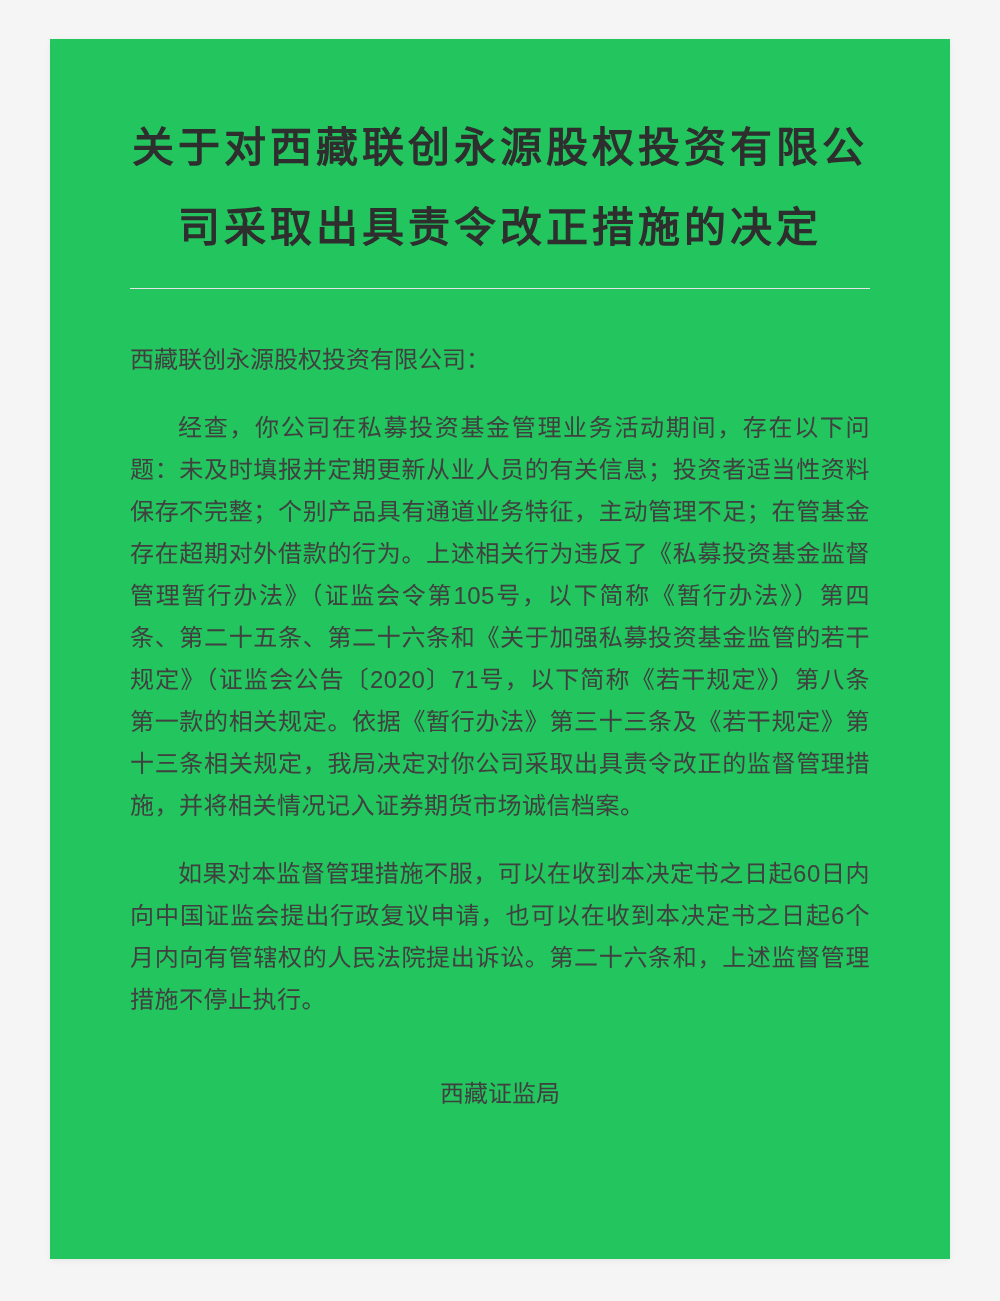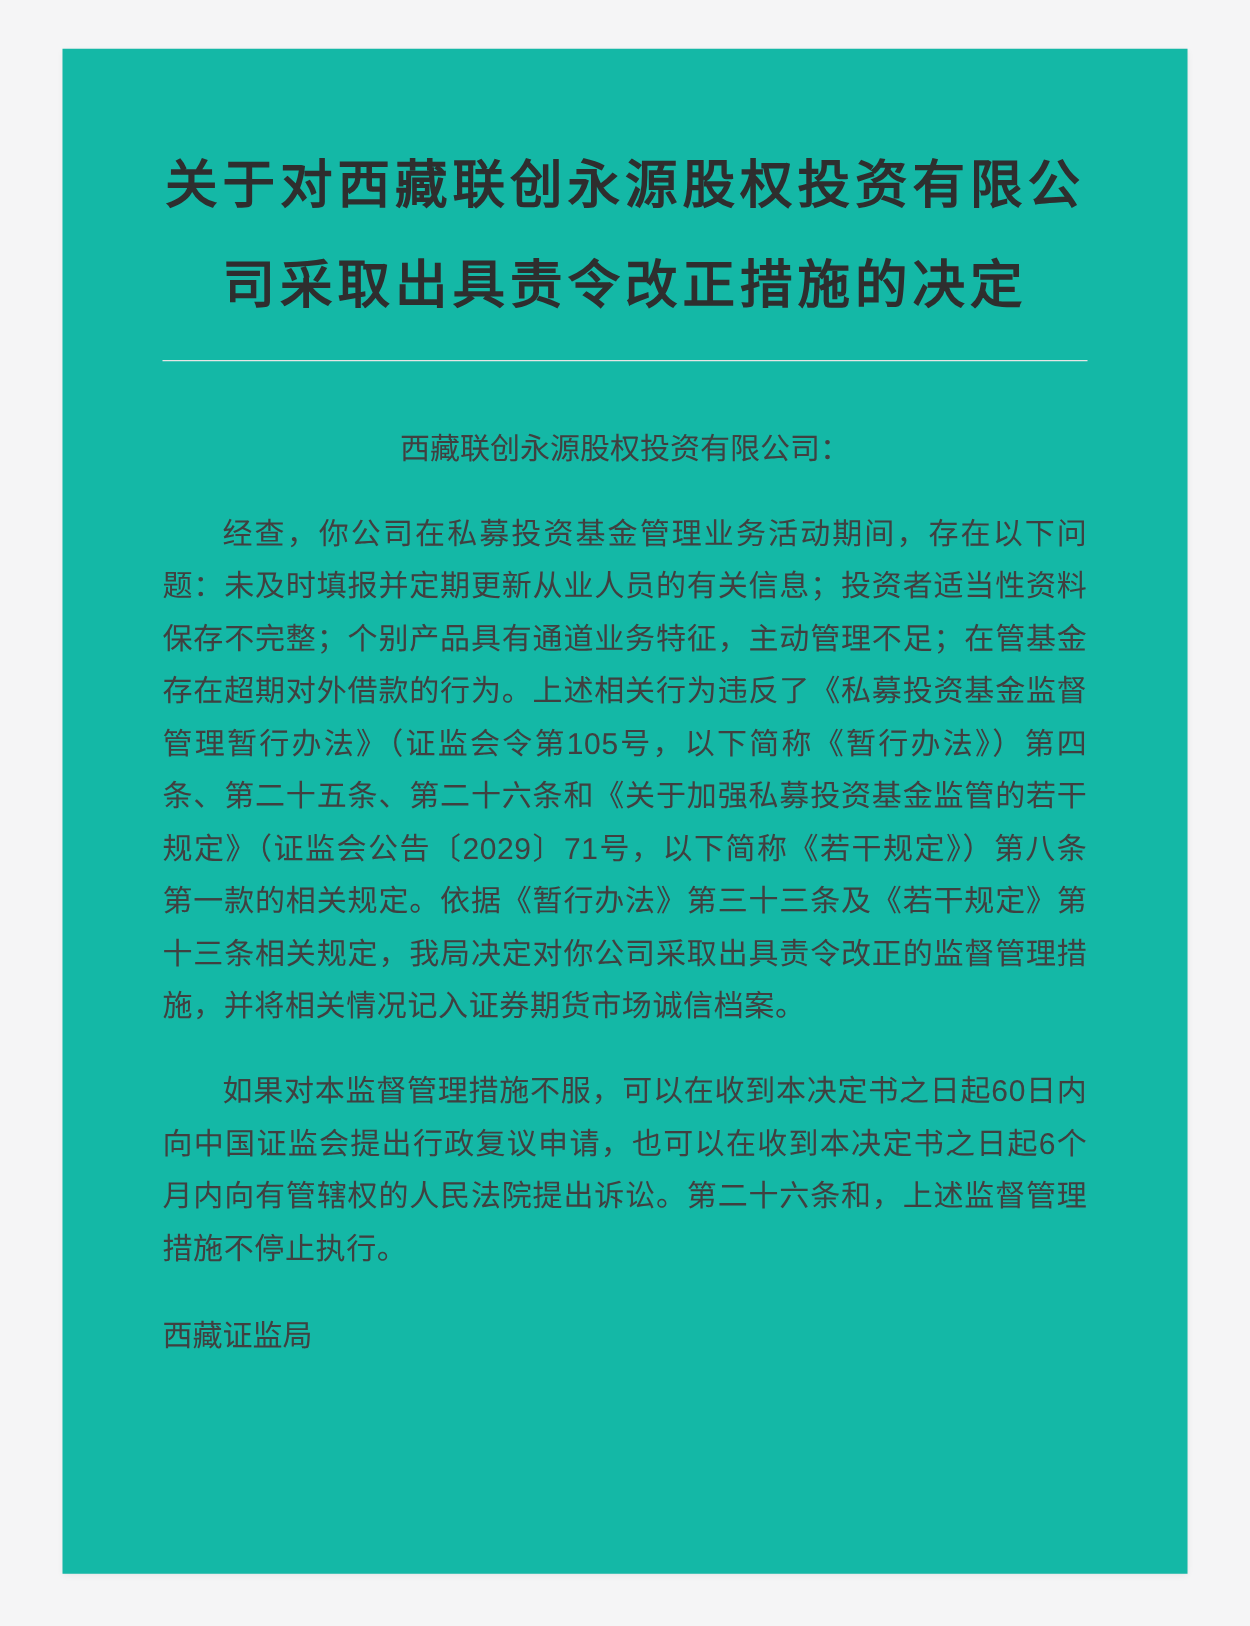--- a/index.html
+++ b/index.html
@@ -11,21 +11,21 @@
     height: 1301px;
     background: #f5f5f6;
     font-family: "Liberation Sans", "DejaVu Sans", sans-serif;
     overflow: hidden;
   }
   .card {
     box-sizing: border-box;
     width: 900px;
     min-height: 1220px;
     margin: 39px auto 0 auto;
-    background: #14b8a6;
+    background: #22c55e;
     box-shadow: 0 2px 6px rgba(0,0,0,0.06), 0 0 1px rgba(0,0,0,0.04);
     padding: 69px 80px 88px 80px;
   }
   .doc-title {
     margin: 0 0 20px 0;
     font-size: 42px;
     line-height: 80px;
     font-weight: 700;
     letter-spacing: 4px;
     text-align: center;
@@ -35,34 +35,33 @@
     border: none;
     border-bottom: 1px solid #e5e5e5;
     margin: 0;
     height: 0;
   }
   .salutation {
     margin: 50px 0 0 0;
     font-size: 24px;
     line-height: 42px;
     color: #404040;
-    text-align: center;
   }
   .body-para {
     margin: 26px 0 0 0;
     font-size: 24px;
     line-height: 42px;
     color: #404040;
     text-align: justify;
     text-indent: 2em;
     letter-spacing: 0.5px;
   }
   .signature-block {
-    margin-top: 28px;
-    text-align: left;
+    margin-top: 52px;
+    text-align: center;
   }
   .signature-org {
     font-size: 24px;
     line-height: 42px;
     color: #404040;
     margin: 0;
   }
   .signature-date {
     font-size: 24px;
     line-height: 42px;
@@ -74,21 +73,21 @@
 <body>
 
 <div class="card">
 
   <h1 class="doc-title">关于对西藏联创永源股权投资有限公司采取出具责令改正措施的决定</h1>
 
   <hr class="title-divider">
 
   <div class="salutation">西藏联创永源股权投资有限公司：</div>
 
-  <p class="body-para">经查，你公司在私募投资基金管理业务活动期间，存在以下问题：未及时填报并定期更新从业人员的有关信息；投资者适当性资料保存不完整；个别产品具有通道业务特征，主动管理不足；在管基金存在超期对外借款的行为。上述相关行为违反了《私募投资基金监督管理暂行办法》（证监会令第105号，以下简称《暂行办法》）第四条、第二十五条、第二十六条和《关于加强私募投资基金监管的若干规定》（证监会公告〔2029〕71号，以下简称《若干规定》）第八条第一款的相关规定。依据《暂行办法》第三十三条及《若干规定》第十三条相关规定，我局决定对你公司采取出具责令改正的监督管理措施，并将相关情况记入证券期货市场诚信档案。</p>
+  <p class="body-para">经查，你公司在私募投资基金管理业务活动期间，存在以下问题：未及时填报并定期更新从业人员的有关信息；投资者适当性资料保存不完整；个别产品具有通道业务特征，主动管理不足；在管基金存在超期对外借款的行为。上述相关行为违反了《私募投资基金监督管理暂行办法》（证监会令第105号，以下简称《暂行办法》）第四条、第二十五条、第二十六条和《关于加强私募投资基金监管的若干规定》（证监会公告〔2020〕71号，以下简称《若干规定》）第八条第一款的相关规定。依据《暂行办法》第三十三条及《若干规定》第十三条相关规定，我局决定对你公司采取出具责令改正的监督管理措施，并将相关情况记入证券期货市场诚信档案。</p>
 
   <p class="body-para">如果对本监督管理措施不服，可以在收到本决定书之日起60日内向中国证监会提出行政复议申请，也可以在收到本决定书之日起6个月内向有管辖权的人民法院提出诉讼。第二十六条和，上述监督管理措施不停止执行。</p>
 
   <div class="signature-block">
     <p class="signature-org">西藏证监局</p>
   </div>
 
 </div>
 
 </body></html>

